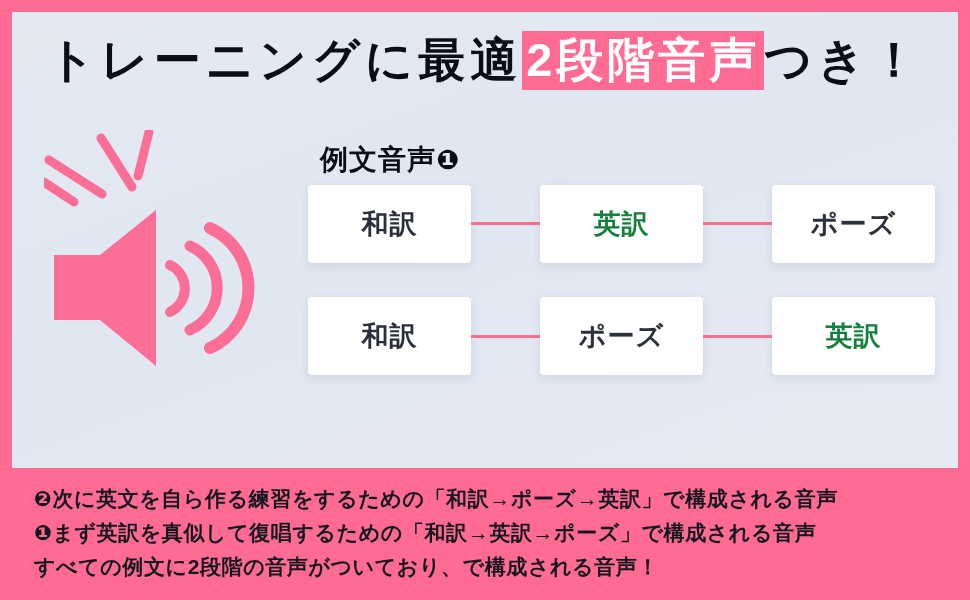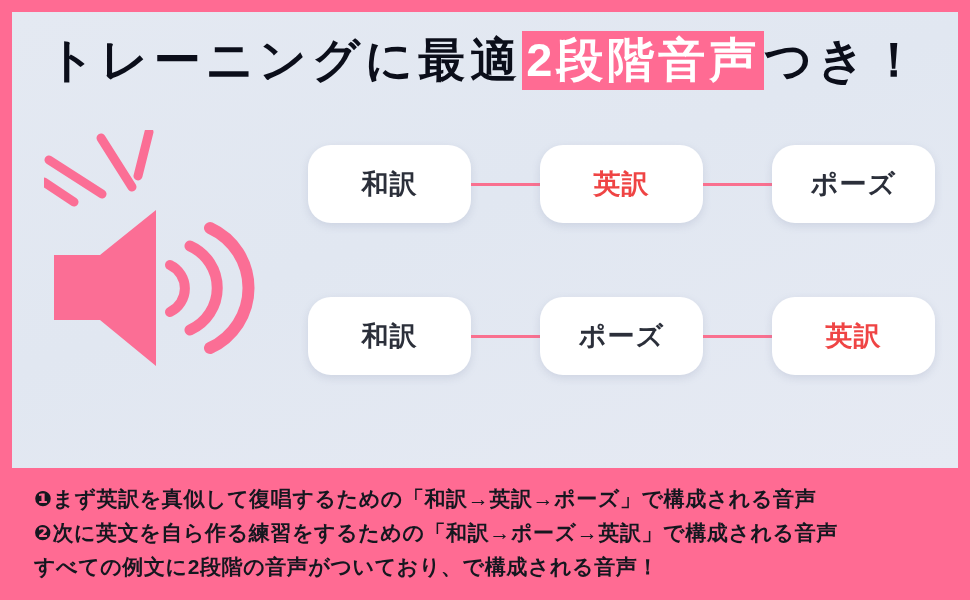--- a/index.html
+++ b/index.html
@@ -77,33 +77,33 @@
 
   .chain{
     position:relative;
     display:flex;
     align-items:center;
     justify-content:flex-start;
   }
   .node{
     width:163px;height:78px;
     background:#ffffff;
-    border-radius:23px;
+    border-radius:4px;
     display:flex;
     align-items:center;
     justify-content:center;
     font-size:27px;
     font-weight:600;
     letter-spacing:1px;
     color:#2b2f3a;
     box-shadow:0 3px 9px rgba(120,130,165,0.20);
     box-sizing:border-box;
     flex:none;
   }
-  .node.accent{color:#ef4444;}
+  .node.accent{color:#15803d;}
   .connector{
     width:69px;height:3px;
     background:#f9708f;
     flex:none;
   }
 
   
   .panel-bottom{
     position:absolute;
     left:0;top:468px;
@@ -143,20 +143,21 @@
         <path d="M10 125 L10 190 L56 190 L112 236 L112 80 L56 125 Z" fill="#fb6e95"></path>
         <g stroke="#fb6e95" fill="none" stroke-linecap="round">
           <path d="M126 135 A26 26 0 0 1 126 182" stroke-width="10"></path>
           <path d="M146 116 A46 46 0 0 1 146 200" stroke-width="11"></path>
           <path d="M166 98 A66 66 0 0 1 166 218" stroke-width="12"></path>
         </g>
       </svg>
     </div>
 
     <div class="flow-row row1">
+      <div class="row-label"><span>例文音声</span><span class="badge">❶</span></div>
       <div class="chain">
         <div class="node">和訳</div>
         <div class="connector"></div>
         <div class="node accent">英訳</div>
         <div class="connector"></div>
         <div class="node">ポーズ</div>
       </div>
     </div>
 
     <div class="flow-row row2">
@@ -165,18 +166,18 @@
         <div class="connector"></div>
         <div class="node">ポーズ</div>
         <div class="connector"></div>
         <div class="node accent">英訳</div>
       </div>
     </div>
 
   </div>
 
   <div class="panel-bottom">
+    <div class="note-line">❷次に英文を自ら作る練習をするための「和訳→ポーズ→英訳」で構成される音声</div>
     <div class="note-line">❶まず英訳を真似して復唱するための「和訳→英訳→ポーズ」で構成される音声</div>
-    <div class="note-line">❷次に英文を自ら作る練習をするための「和訳→ポーズ→英訳」で構成される音声</div>
     <div class="note-line">すべての例文に2段階の音声がついており、で構成される音声！</div>
   </div>
 
 </div>
 
 </body></html>

